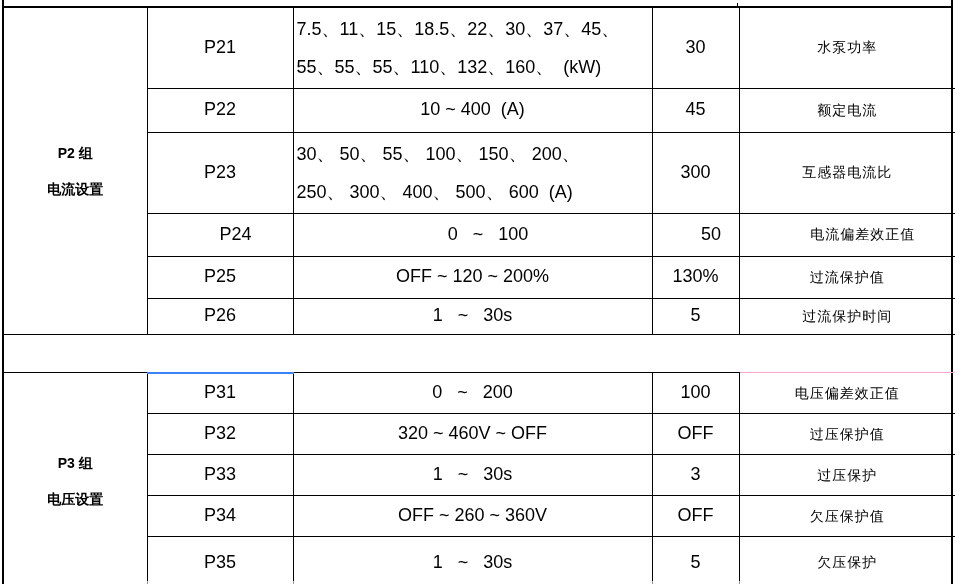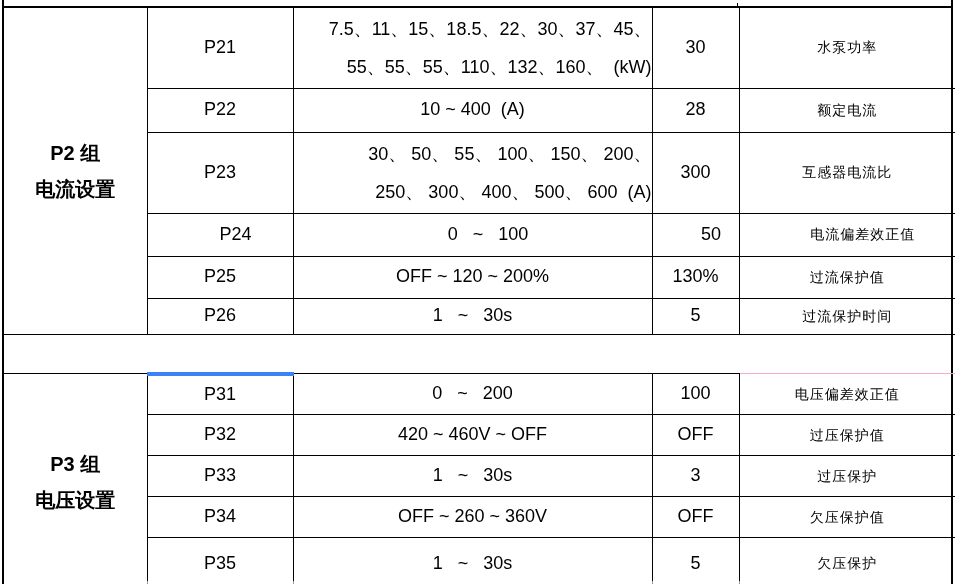--- a/index.html
+++ b/index.html
@@ -35,26 +35,26 @@
 
   tr.h80 td { height:80px; }
   tr.h44 td { height:44px; }
   tr.h81 td { height:81px; }
   tr.h43 td { height:43px;padding-left:31px; }
   tr.h42 td { height:42px; }
   tr.h36 td { height:36px; }
   tr.h41 td { height:41px; }
   tr.h40 td { height:52px; }
 
-  td.group-cell { font-weight:bold; font-size:20px; }
+  td.group-cell { font-weight:bold; font-size:14px; }
   .group-line { line-height:24px; }
   .group-line + .group-line { margin-top:12px; }
 
   td.range-cell { white-space:pre; }
-  td.range-multi { text-align:right; padding-left:11px; }
+  td.range-multi { text-align:left; padding-left:3px; }
   .range-line { white-space:pre; line-height:38px; }
 
   td.desc-cell { font-size:14px; letter-spacing:1px; }
 
   .gap-row { height:37px; background:#fff; }
 
   .below-stub { position:absolute; width:1px; height:7px; background:#9a9a9a; }
 </style>
 </head>
 <body>
@@ -84,21 +84,21 @@
         <td class="range-multi">
           <div class="range-line">7.5、11、15、18.5、22、30、37、45、</div>
           <div class="range-line">55、55、55、110、132、160、  (kW)</div>
         </td>
         <td>30</td>
         <td class="desc-cell">水泵功率</td>
       </tr>
       <tr class="h44">
         <td>P22</td>
         <td class="range-cell">10 ~ 400  (A)</td>
-        <td>28</td>
+        <td>45</td>
         <td class="desc-cell">额定电流</td>
       </tr>
       <tr class="h81">
         <td>P23</td>
         <td class="range-multi">
           <div class="range-line">30、 50、 55、 100、 150、 200、</div>
           <div class="range-line">250、 300、 400、 500、 600  (A)</div>
         </td>
         <td>300</td>
         <td class="desc-cell">互感器电流比</td>
@@ -133,28 +133,28 @@
           <col style="width:359px">
           <col style="width:87px">
           <col style="width:216px">
       </colgroup>
       <tbody>
           <tr class="h41" style="border-top:1px solid #000;">
         <td class="group-cell" rowspan="5" style="border-top:1px solid #000;">
           <div class="group-line">P3 组</div>
           <div class="group-line">电压设置</div>
         </td>
-        <td style="border-top:4px solid #3b82f6;">P31</td>
+        <td style="border-top:2px solid #3b82f6;">P31</td>
         <td style="border-top:1px solid #000;" class="range-cell">0   ~   200</td>
         <td style="border-top:1px solid #000;">100</td>
         <td style="border-top:1px solid #f9a8d4;" class="desc-cell">电压偏差效正值</td>
       </tr>
       <tr class="h41">
         <td>P32</td>
-        <td class="range-cell">420 ~ 460V ~ OFF</td>
+        <td class="range-cell">320 ~ 460V ~ OFF</td>
         <td>OFF</td>
         <td class="desc-cell">过压保护值</td>
       </tr>
       <tr class="h41">
         <td>P33</td>
         <td class="range-cell">1   ~   30s</td>
         <td>3</td>
         <td class="desc-cell">过压保护</td>
       </tr>
       <tr class="h41">

